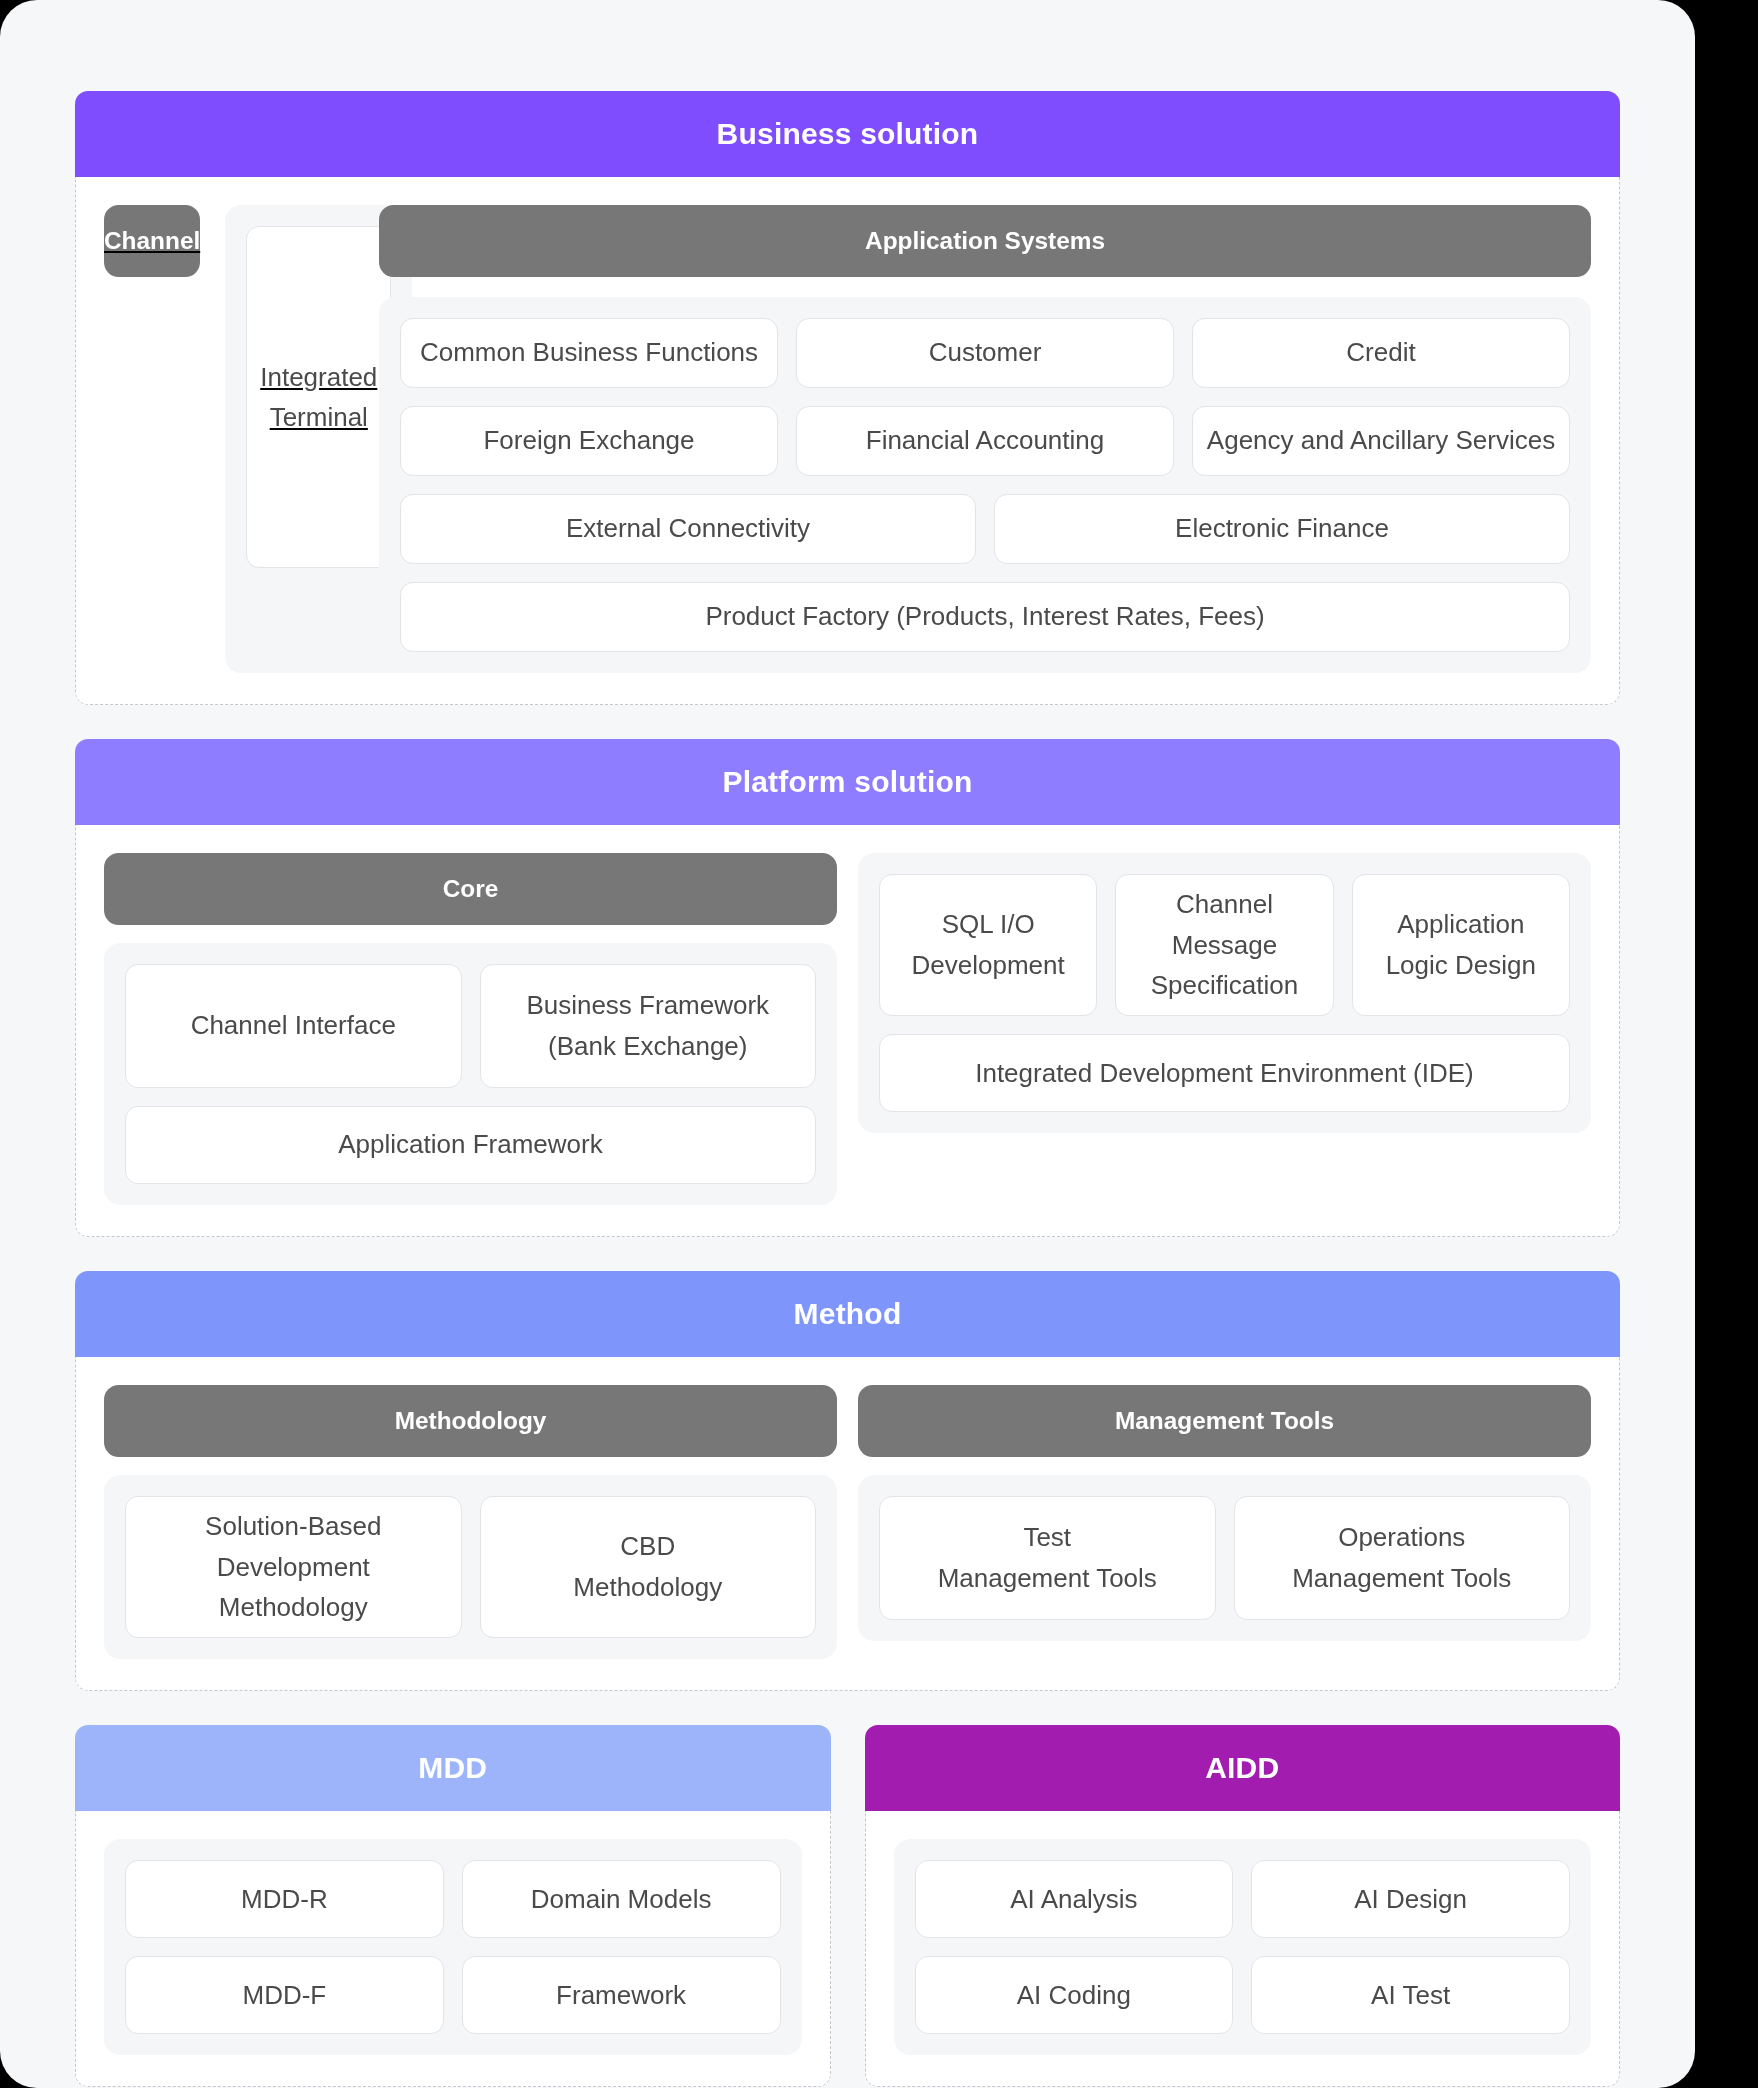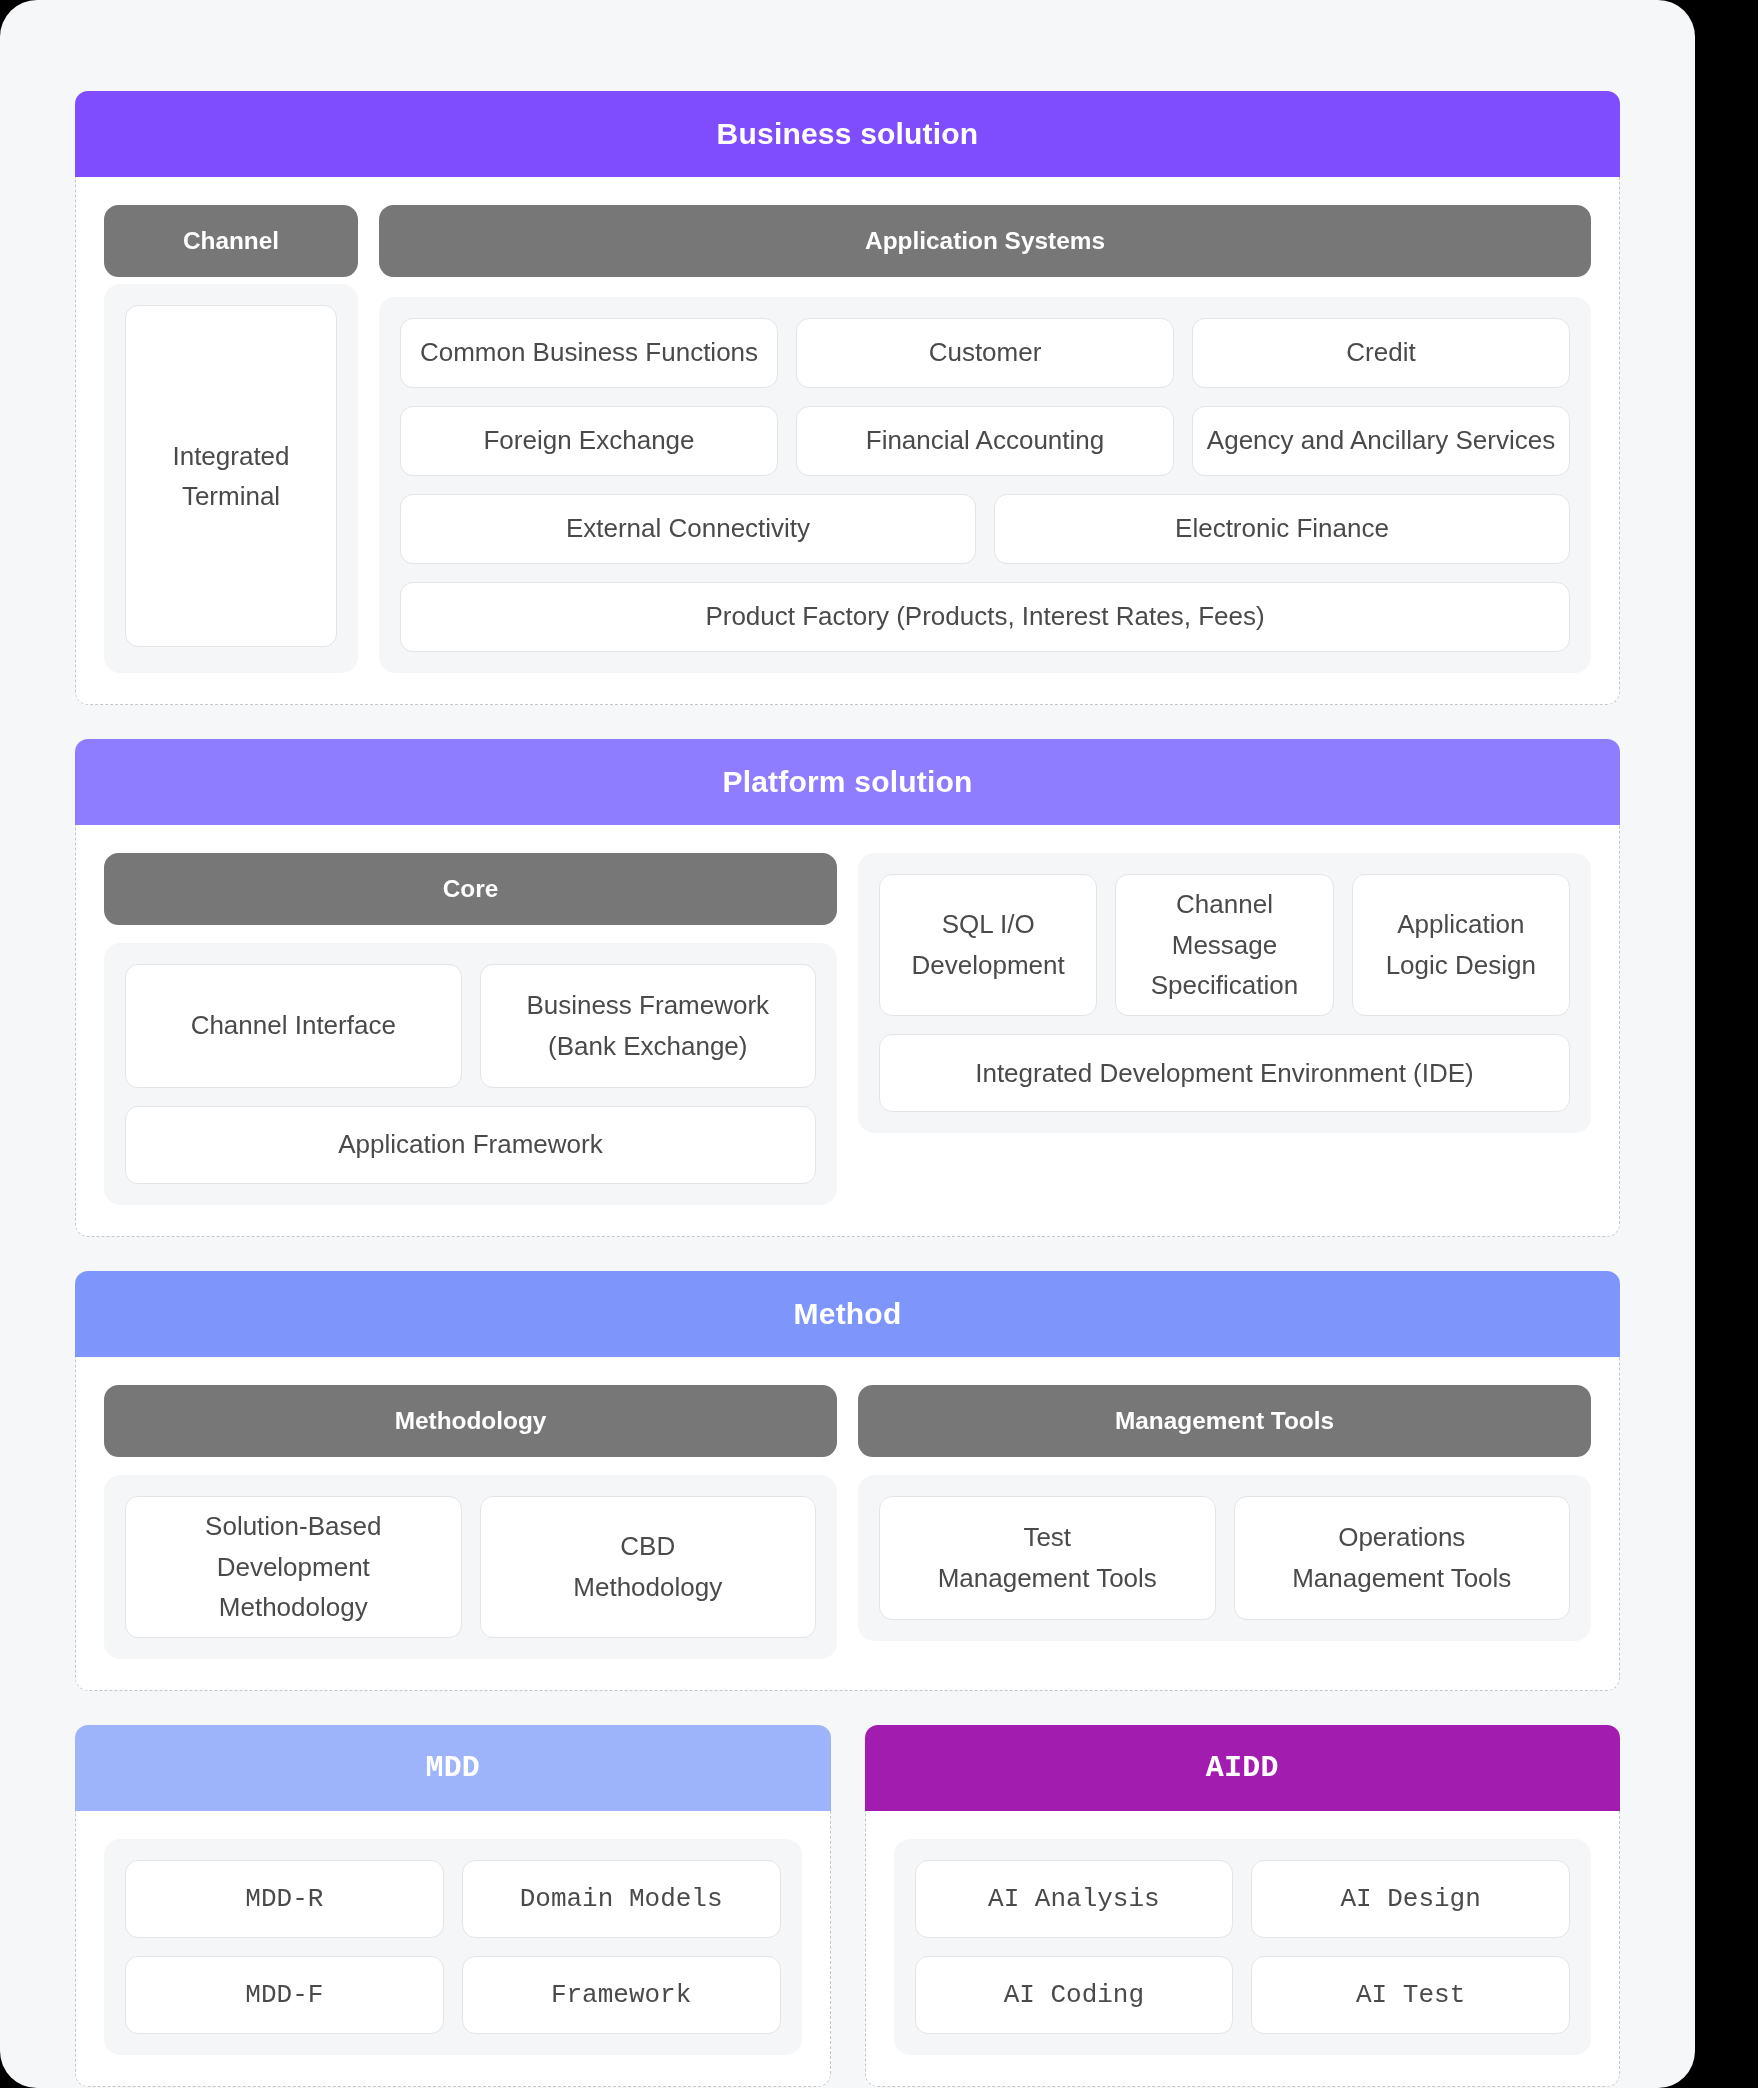--- a/index.html
+++ b/index.html
@@ -88,35 +88,35 @@
     line-height: 1.55;
     padding: 9.8px 13px;
   }
   .card .ln { display: block; }
 
   .row { display: flex; gap: 18px; }
   .row > * { flex: 1; }
 
   
   .biz-cols { display: flex; gap: 21px; }
-  .biz-channel { width: 254px; flex: none; display: flex; flex-direction: column; gap: 7px; }
+  .biz-channel { width: 254px; flex: none; display: flex; flex-direction: row; gap: 25px; text-decoration: underline; }
   .biz-apps { flex: 1; display: flex; flex-direction: column; gap: 19.5px; }
   .channel-panel { flex: 1; display: flex; align-items: stretch; padding: 21px; }
   .channel-panel .card { width: 100%; min-height: 342px; }
   .apps-panel { flex: 1; }
 
   
   .two-cols { display: flex; gap: 21px; }
   .two-cols > .col { flex: 1; display: flex; flex-direction: column; gap: 18px; }
 
   .card.tall { min-height: 124px; }
   .card.lo   { min-height: 78px; }
 
   
-  .bottom-split { display: flex; gap: 34px; font-family: Liberation Mono, monospace; }
+  .bottom-split { display: flex; gap: 34px; }
   .bottom-split > .section { flex: 1; margin-bottom: 0; }
 </style>
 </head>
 <body>
 
 <div id="page">
 
   <section class="section">
     <div class="sec-head" style="background:#7f4dfd">
       <span>Business solution</span>

